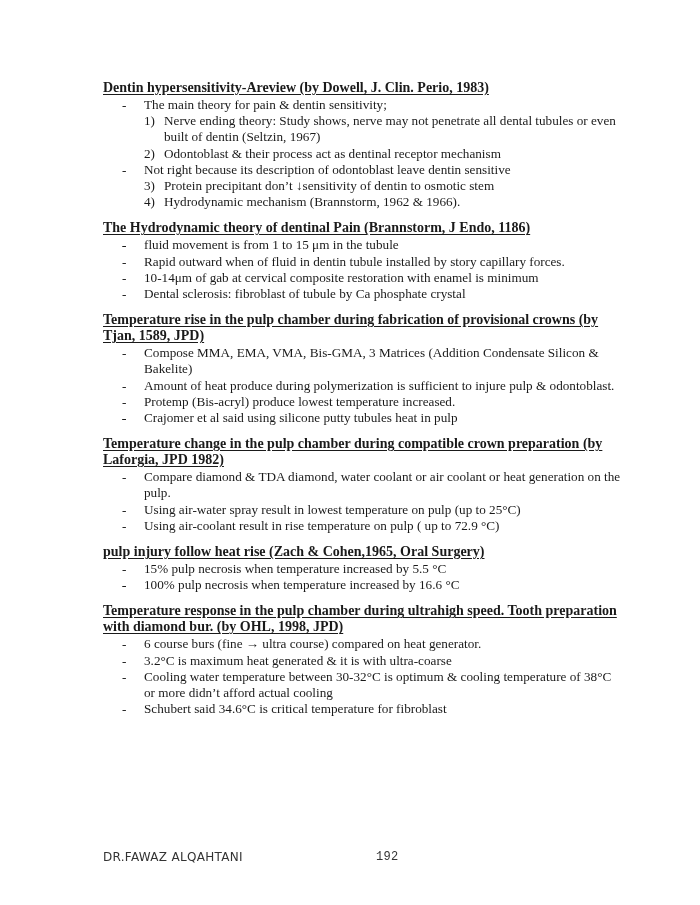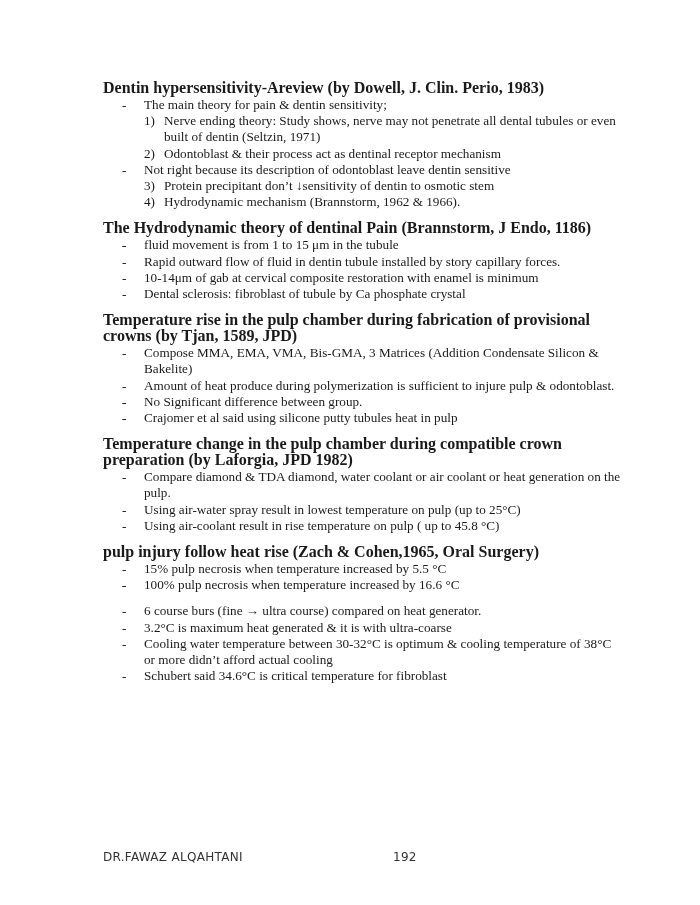--- a/index.html
+++ b/index.html
@@ -5,97 +5,98 @@
   html, body { margin: 0; padding: 0; background: #ffffff; }
   body {
     width: 700px; height: 905px; overflow: hidden; position: relative;
     font-family: "Liberation Serif", "DejaVu Serif", serif;
     color: #1a1a1a;
   }
   .page { position: absolute; left: 0; top: 0; width: 700px; height: 905px; }
   .content { position: absolute; left: 103px; top: 80px; width: 520px; }
   .section { margin-bottom: 10px; }
   .heading {
-    font-weight: bold; font-size: 16px; line-height: 16px;
-    text-underline-offset: 2px;
+    font-weight: bold; font-size: 14px; line-height: 16px;
+    text-decoration: underline; text-underline-offset: 2px;
     margin: 0 0 1px 0;
   }
   ul.items { list-style: none; margin: 0; padding: 0; }
   li.bullet {
     position: relative; padding-left: 41px; font-size: 13.2px; line-height: 16.2px;
   }
   li.bullet .dash {
     position: absolute; left: 19px; top: 0;
   }
   li.num {
     position: relative; padding-left: 61px; font-size: 13.2px; line-height: 16.2px;
   }
   li.num .marker { position: absolute; left: 41px; top: 0; }
   .footer {
     position: absolute; top: 850px; left: 103px; width: 400px;
     font-family: "DejaVu Sans", sans-serif; font-size: 12px; color: #333;
     letter-spacing: 0.3px;
   }
   .footer .author { position: absolute; left: 0; top: 0; }
-  .footer .pagenum { position: absolute; left: 290px; top: 0; }
+  .footer .pagenum { position: absolute; left: 273px; top: 0; font-family: Liberation Mono, monospace; }
 </style>
 </head>
 <body>
 
 <div class="page">
   <div class="content" id="content">
       <div class="section">
         <div class="heading">Dentin hypersensitivity-Areview (by Dowell, J. Clin. Perio, 1983)</div>
         <ul class="items">
           <li class="bullet"><span class="dash">-</span><span>The main theory for pain &amp; dentin sensitivity;</span></li>
-          <li class="num"><span class="marker">1)</span><span>Nerve ending theory: Study shows, nerve may not penetrate all dental tubules or even built of dentin (Seltzin, 1971)</span></li>
+          <li class="num"><span class="marker">1)</span><span>Nerve ending theory: Study shows, nerve may not penetrate all dental tubules or even built of dentin (Seltzin, 1967)</span></li>
           <li class="num"><span class="marker">2)</span><span>Odontoblast &amp; their process act as dentinal receptor mechanism</span></li>
           <li class="bullet"><span class="dash">-</span><span>Not right because its description of odontoblast leave dentin sensitive</span></li>
           <li class="num"><span class="marker">3)</span><span>Protein precipitant don’t ↓sensitivity of dentin to osmotic stem</span></li>
           <li class="num"><span class="marker">4)</span><span>Hydrodynamic mechanism (Brannstorm, 1962 &amp; 1966).</span></li>
         </ul>
       </div>
       <div class="section">
         <div class="heading">The Hydrodynamic theory of dentinal Pain (Brannstorm, J Endo, 1186)</div>
         <ul class="items">
           <li class="bullet"><span class="dash">-</span></li>
           <li class="bullet"><span class="dash">-</span><span>fluid movement is from 1 to 15 μm in the tubule</span></li>
-          <li class="bullet"><span class="dash">-</span><span>Rapid outward flow of fluid in dentin tubule installed by story capillary forces.</span></li>
+          <li class="bullet"><span class="dash">-</span><span>Rapid outward when of fluid in dentin tubule installed by story capillary forces.</span></li>
           <li class="bullet"><span class="dash">-</span><span>10-14μm of gab at cervical composite restoration with enamel is minimum</span></li>
           <li class="bullet"><span class="dash">-</span><span>Dental sclerosis: fibroblast of tubule by Ca phosphate crystal</span></li>
         </ul>
       </div>
       <div class="section">
         <div class="heading">Temperature rise in the pulp chamber during fabrication of provisional crowns (by Tjan, 1589, JPD)</div>
         <ul class="items">
           <li class="bullet"><span class="dash">-</span><span> Compose MMA, EMA, VMA, Bis-GMA, 3 Matrices (Addition Condensate Silicon &amp; Bakelite)</span></li>
           <li class="bullet"><span class="dash">-</span><span>Amount of heat produce during polymerization is sufficient to injure pulp &amp; odontoblast.</span></li>
+          <li class="bullet"><span class="dash">-</span><span>Protemp (Bis-acryl) produce lowest temperature increased.</span></li>
           <li class="bullet"><span class="dash">-</span></li>
-          <li class="bullet"><span class="dash">-</span><span>No Significant difference between group.</span></li>
           <li class="bullet"><span class="dash">-</span></li>
           <li class="bullet"><span class="dash">-</span><span>Crajomer et al said using silicone putty tubules heat in pulp</span></li>
         </ul>
       </div>
       <div class="section">
         <div class="heading">Temperature change in the pulp chamber during compatible crown preparation (by Laforgia, JPD 1982)</div>
         <ul class="items">
           <li class="bullet"><span class="dash">-</span><span>Compare diamond &amp; TDA diamond, water coolant or air coolant or heat generation on the pulp.</span></li>
           <li class="bullet"><span class="dash">-</span><span>Using air-water spray result in lowest temperature on pulp (up to 25°C)</span></li>
-          <li class="bullet"><span class="dash">-</span><span>Using air-coolant result in rise temperature on pulp ( up to 45.8 °C)</span></li>
+          <li class="bullet"><span class="dash">-</span><span>Using air-coolant result in rise temperature on pulp ( up to 72.9 °C)</span></li>
         </ul>
       </div>
       <div class="section">
         <div class="heading">pulp injury follow heat rise (Zach &amp; Cohen,1965, Oral Surgery)</div>
         <ul class="items">
           <li class="bullet"><span class="dash">-</span><span>15% pulp necrosis when temperature increased by 5.5 °C</span></li>
           <li class="bullet"><span class="dash">-</span></li>
           <li class="bullet"><span class="dash">-</span><span>100% pulp necrosis when temperature increased by 16.6 °C</span></li>
         </ul>
       </div>
       <div class="section">
+        <div class="heading">Temperature response in the pulp chamber during ultrahigh speed. Tooth preparation with diamond bur. (by OHL, 1998, JPD)</div>
         <ul class="items">
           <li class="bullet"><span class="dash">-</span><span>6 course burs (fine → ultra course) compared on heat generator.</span></li>
           <li class="bullet"><span class="dash">-</span><span>3.2°C is maximum heat generated &amp; it is with ultra-coarse</span></li>
           <li class="bullet"><span class="dash">-</span><span>Cooling water temperature between 30-32°C is optimum &amp; cooling temperature of 38°C or more didn’t afford actual cooling</span></li>
           <li class="bullet"><span class="dash">-</span><span>Schubert said 34.6°C is critical temperature for fibroblast</span></li>
         </ul>
       </div>
     </div>
   <div class="footer">
     <span class="author">DR.FAWAZ ALQAHTANI</span>

